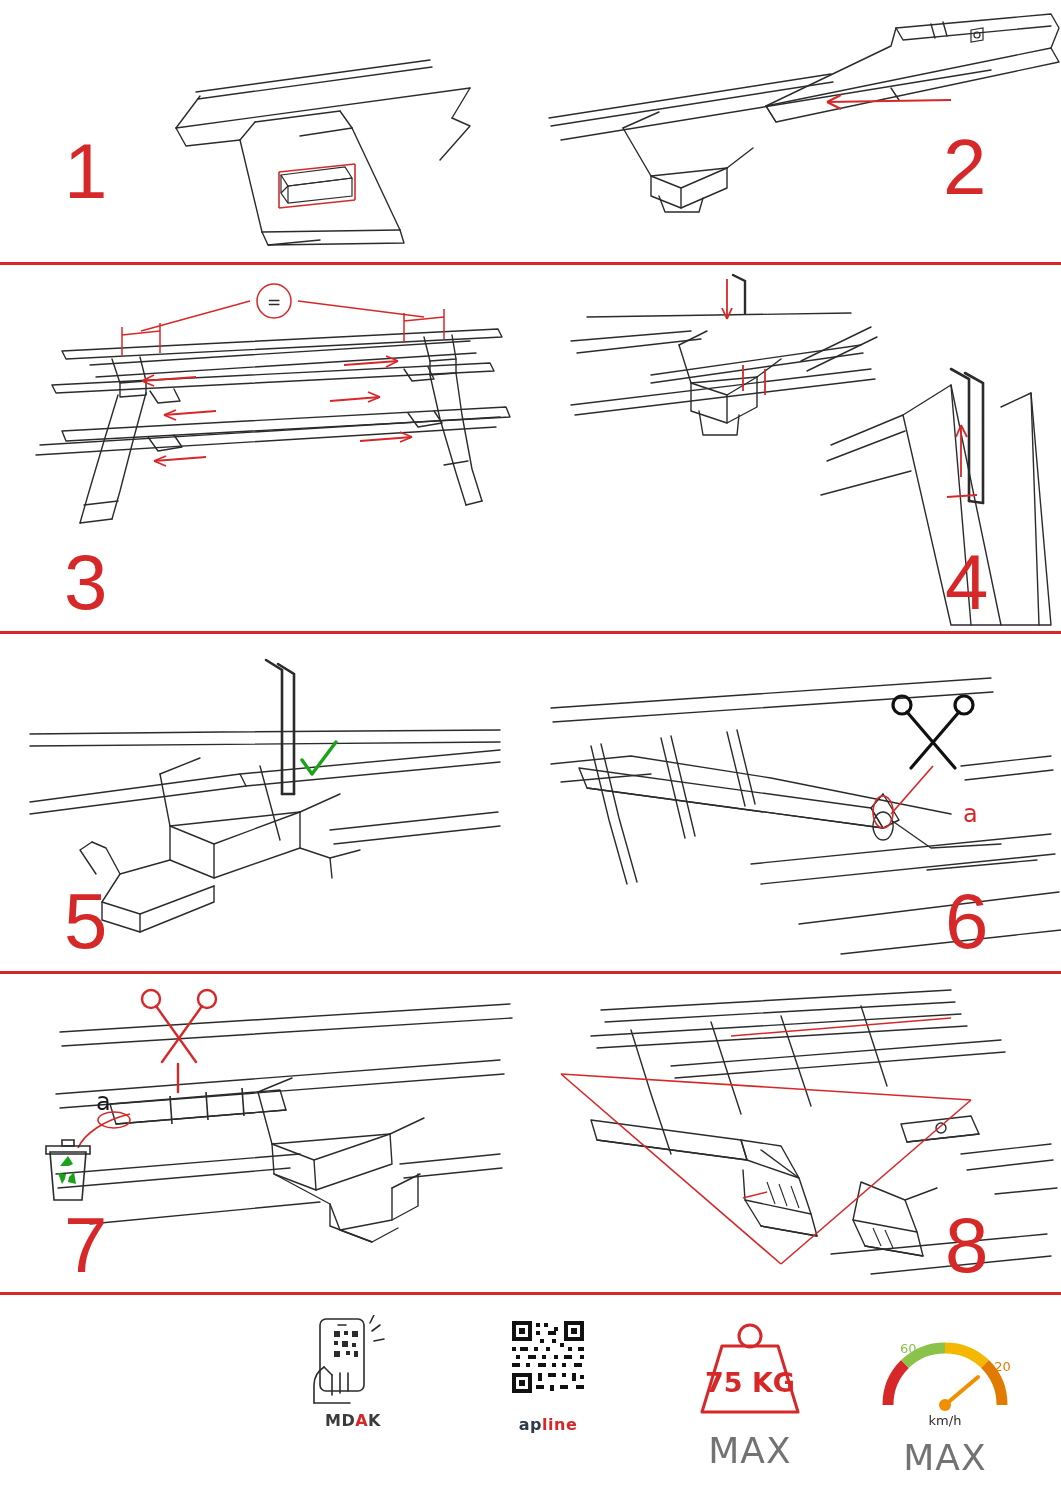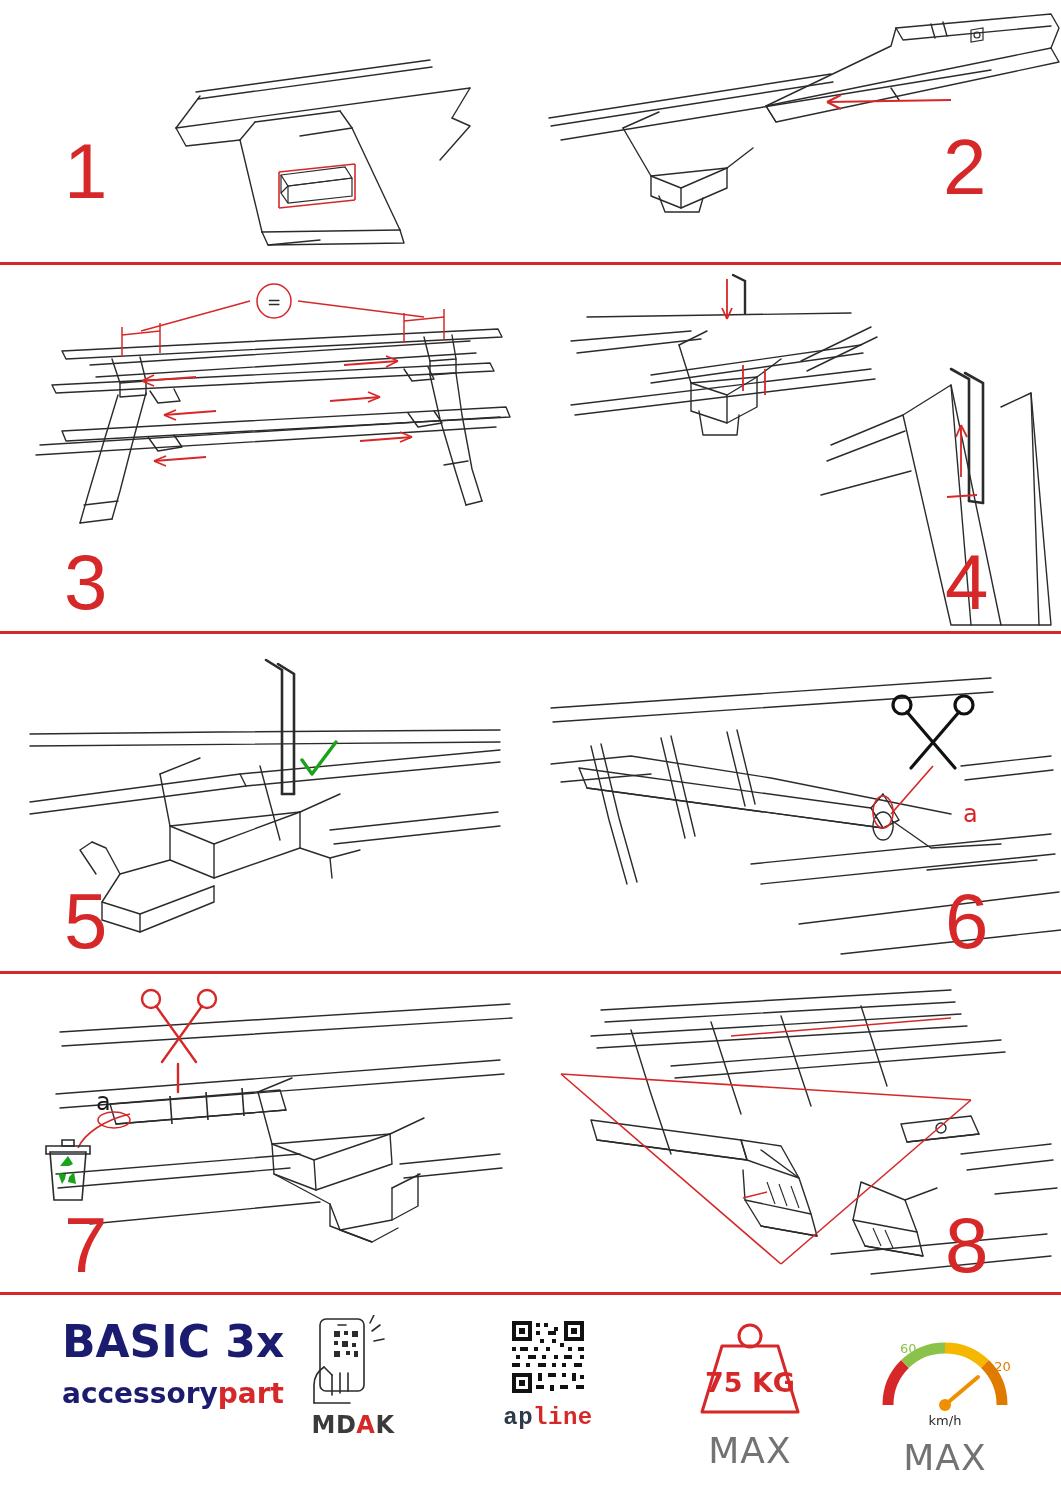--- a/index.html
+++ b/index.html
@@ -103,21 +103,21 @@
   }
   .brand-sub .a { color: #1b1b6f; }
   .brand-sub .b { color: #d62828; }
 
   .logo-item {
     position: absolute;
     text-align: center;
   }
   .logo-caption {
     font-family: "DejaVu Sans", sans-serif;
-    font-size: 24px;
+    font-size: 16px;
     font-weight: 600;
     letter-spacing: 0.5px;
   }
   .cap-mdak { color: #3b3b3b; }
   .cap-mdak .accent { color: #d62828; }
   .cap-ipqi { color: #d62828; }
   .cap-apline .p1 { color: #2f3a4a; }
   .cap-apline .p2 { color: #d62828; }
 
   .max-label {
@@ -569,28 +569,20 @@
         </svg>
       </div>
       <div class="step-num" style="left:414px; top:232px;">8</div>
     </div>
   </div>
 
   <div class="divider d4"></div>
 
   <div class="footer">
 
-    <div class="brand-block">
-      <div class="brand-title">
-        <span>BASIC 3</span><span class="x">x</span>
-      </div>
-      <div class="brand-sub">
-        <span class="a">accessory</span><span class="b">part</span>
-      </div>
-    </div>
 
     <div class="logo-item" style="left:288px; top:20px; width:130px;">
       <svg width="130" height="92" viewBox="0 0 130 92" xmlns="http://www.w3.org/2000/svg">
         <g fill="none" stroke="#2b2b2b" stroke-width="1.6" stroke-linejoin="round" stroke-linecap="round">
           <rect x="32" y="4" width="44" height="72" rx="6"></rect>
           <path d="M50 10 L58 10"></path>
           <path d="M36 52 C30 56 26 62 26 70 L26 88"></path>
           <path d="M26 88 L62 88"></path>
           <path d="M44 60 L44 80"></path>
           <path d="M52 58 L52 78"></path>
@@ -661,21 +653,21 @@
             <rect x="80" y="56" width="8" height="4"></rect>
             <rect x="94" y="56" width="4" height="4"></rect>
           <rect x="104" y="56" width="4" height="8"></rect>
             <rect x="112" y="58" width="4" height="4"></rect>
           <rect x="68" y="68" width="8" height="4"></rect>
             <rect x="82" y="68" width="4" height="6"></rect>
             <rect x="92" y="68" width="8" height="4"></rect>
           <rect x="108" y="68" width="8" height="4"></rect>
         </g>
       </svg>
-      <div class="logo-caption cap-apline" style="margin-top:5px;font-family:Liberation Mono, monospace;">
+      <div class="logo-caption cap-apline" style="margin-top:16px;">
         <span class="p1">ap</span><span class="p2">line</span>
       </div>
     </div>
 
     <div class="logo-item" style="left:660px; top:17px; width:180px;">
       <svg width="180" height="110" viewBox="0 0 180 110" xmlns="http://www.w3.org/2000/svg">
         <g fill="none" stroke="#d62828" stroke-width="3" stroke-linejoin="round">
           <path d="M62 34 L118 34 L138 100 L42 100 Z"></path>
           <circle cx="90" cy="24" r="11"></circle>
         </g>

